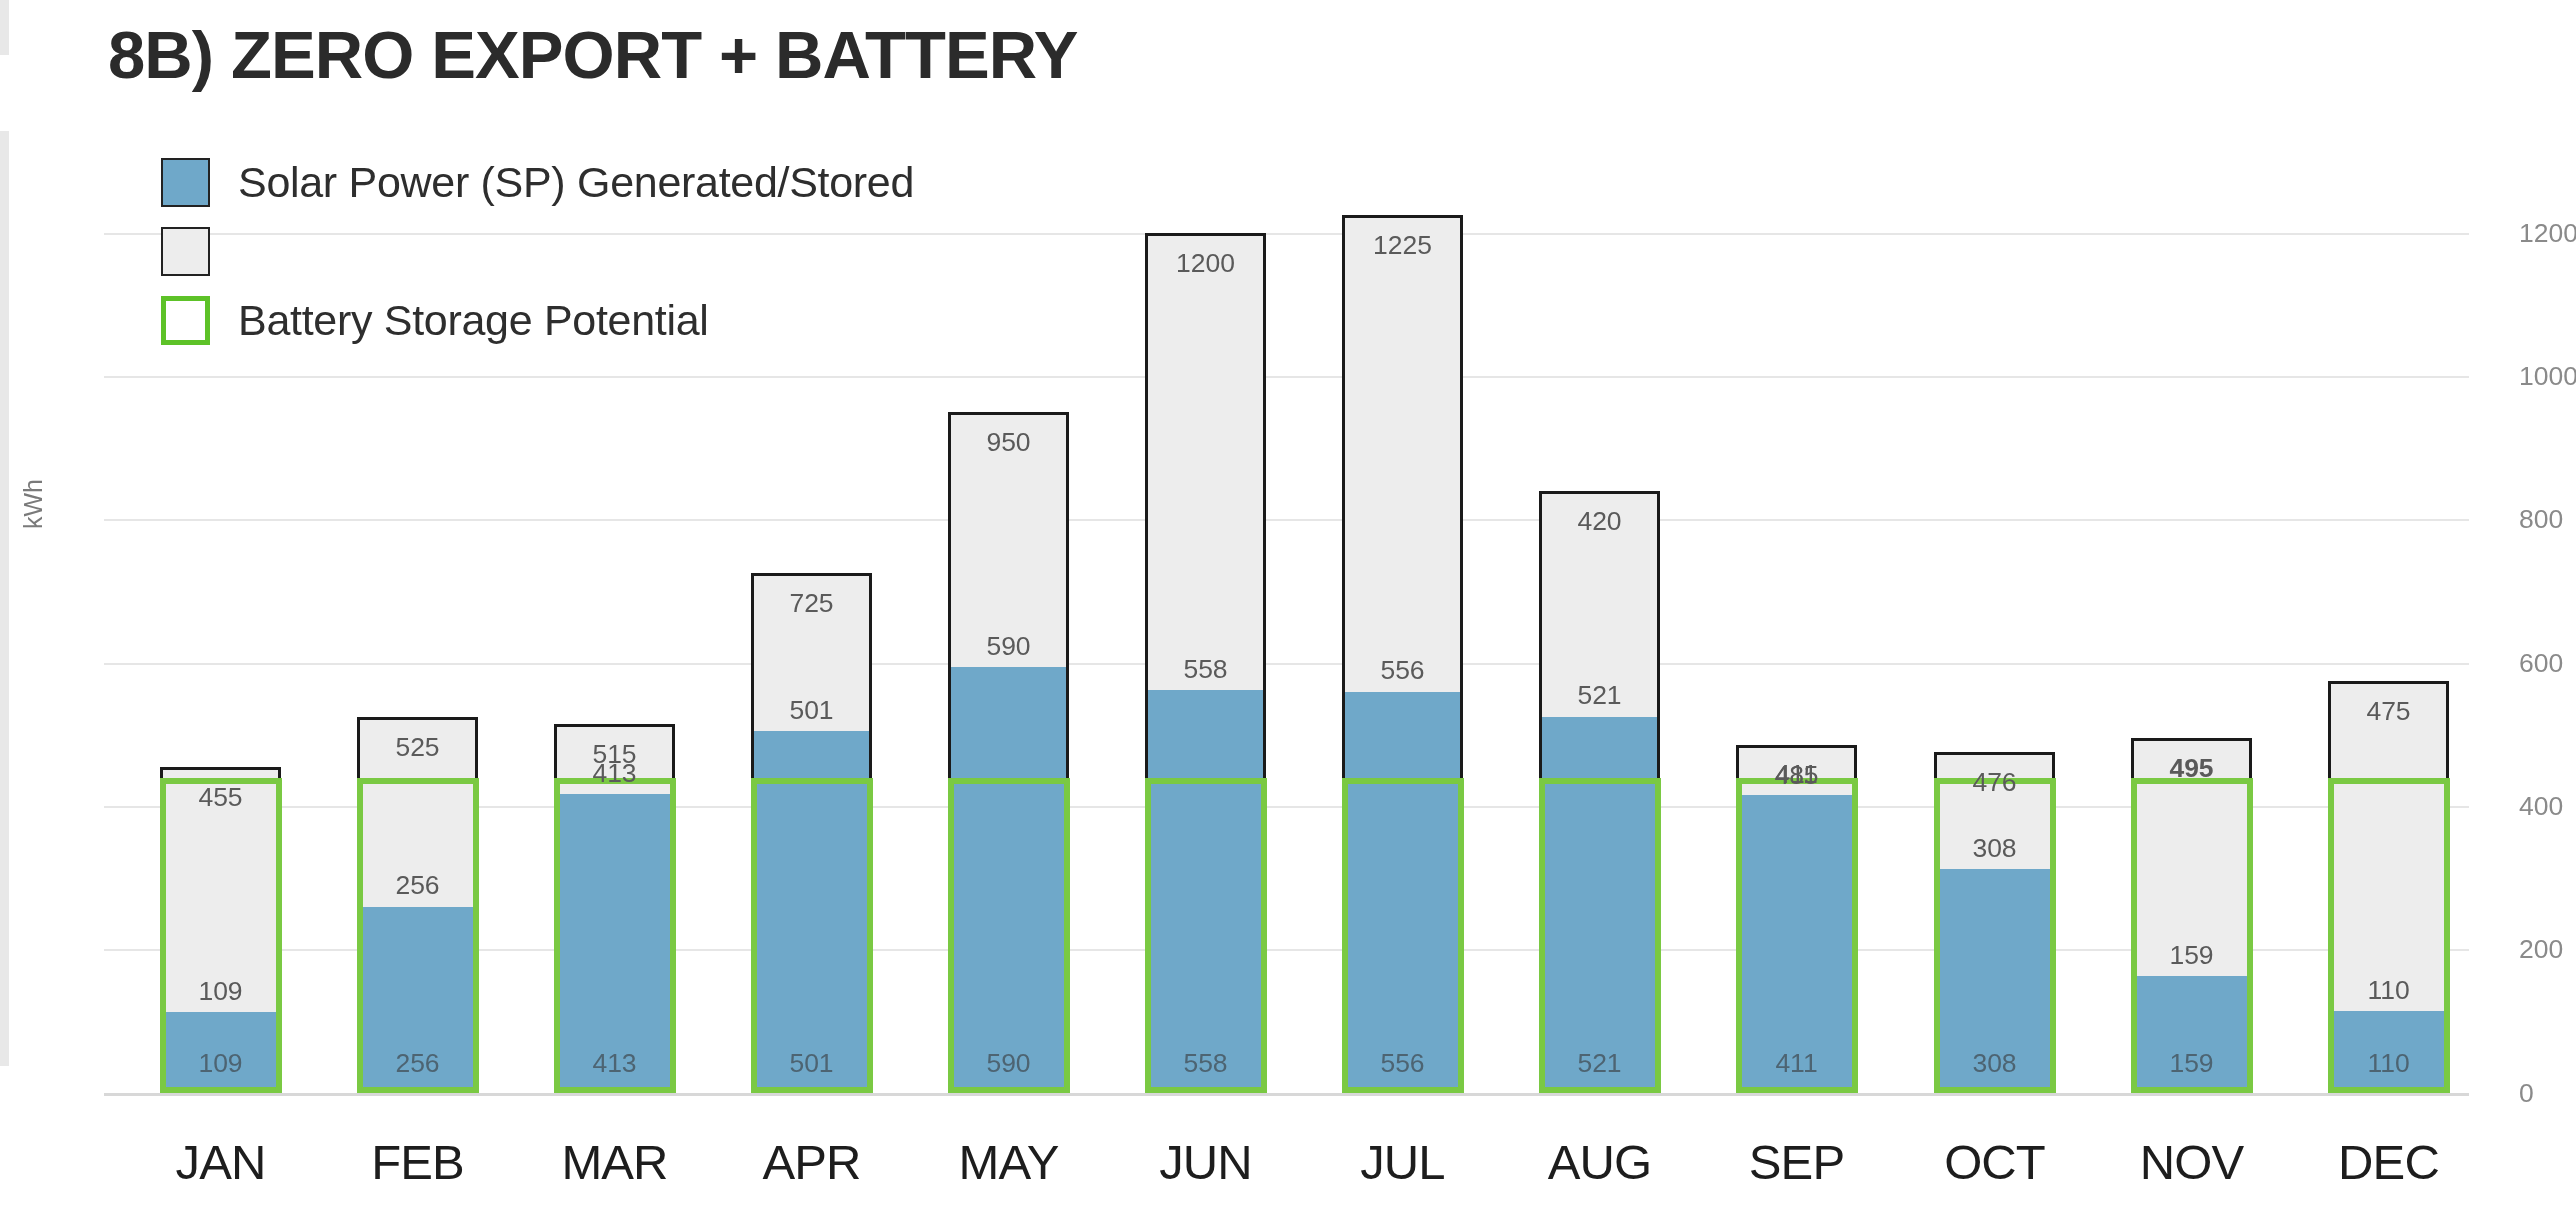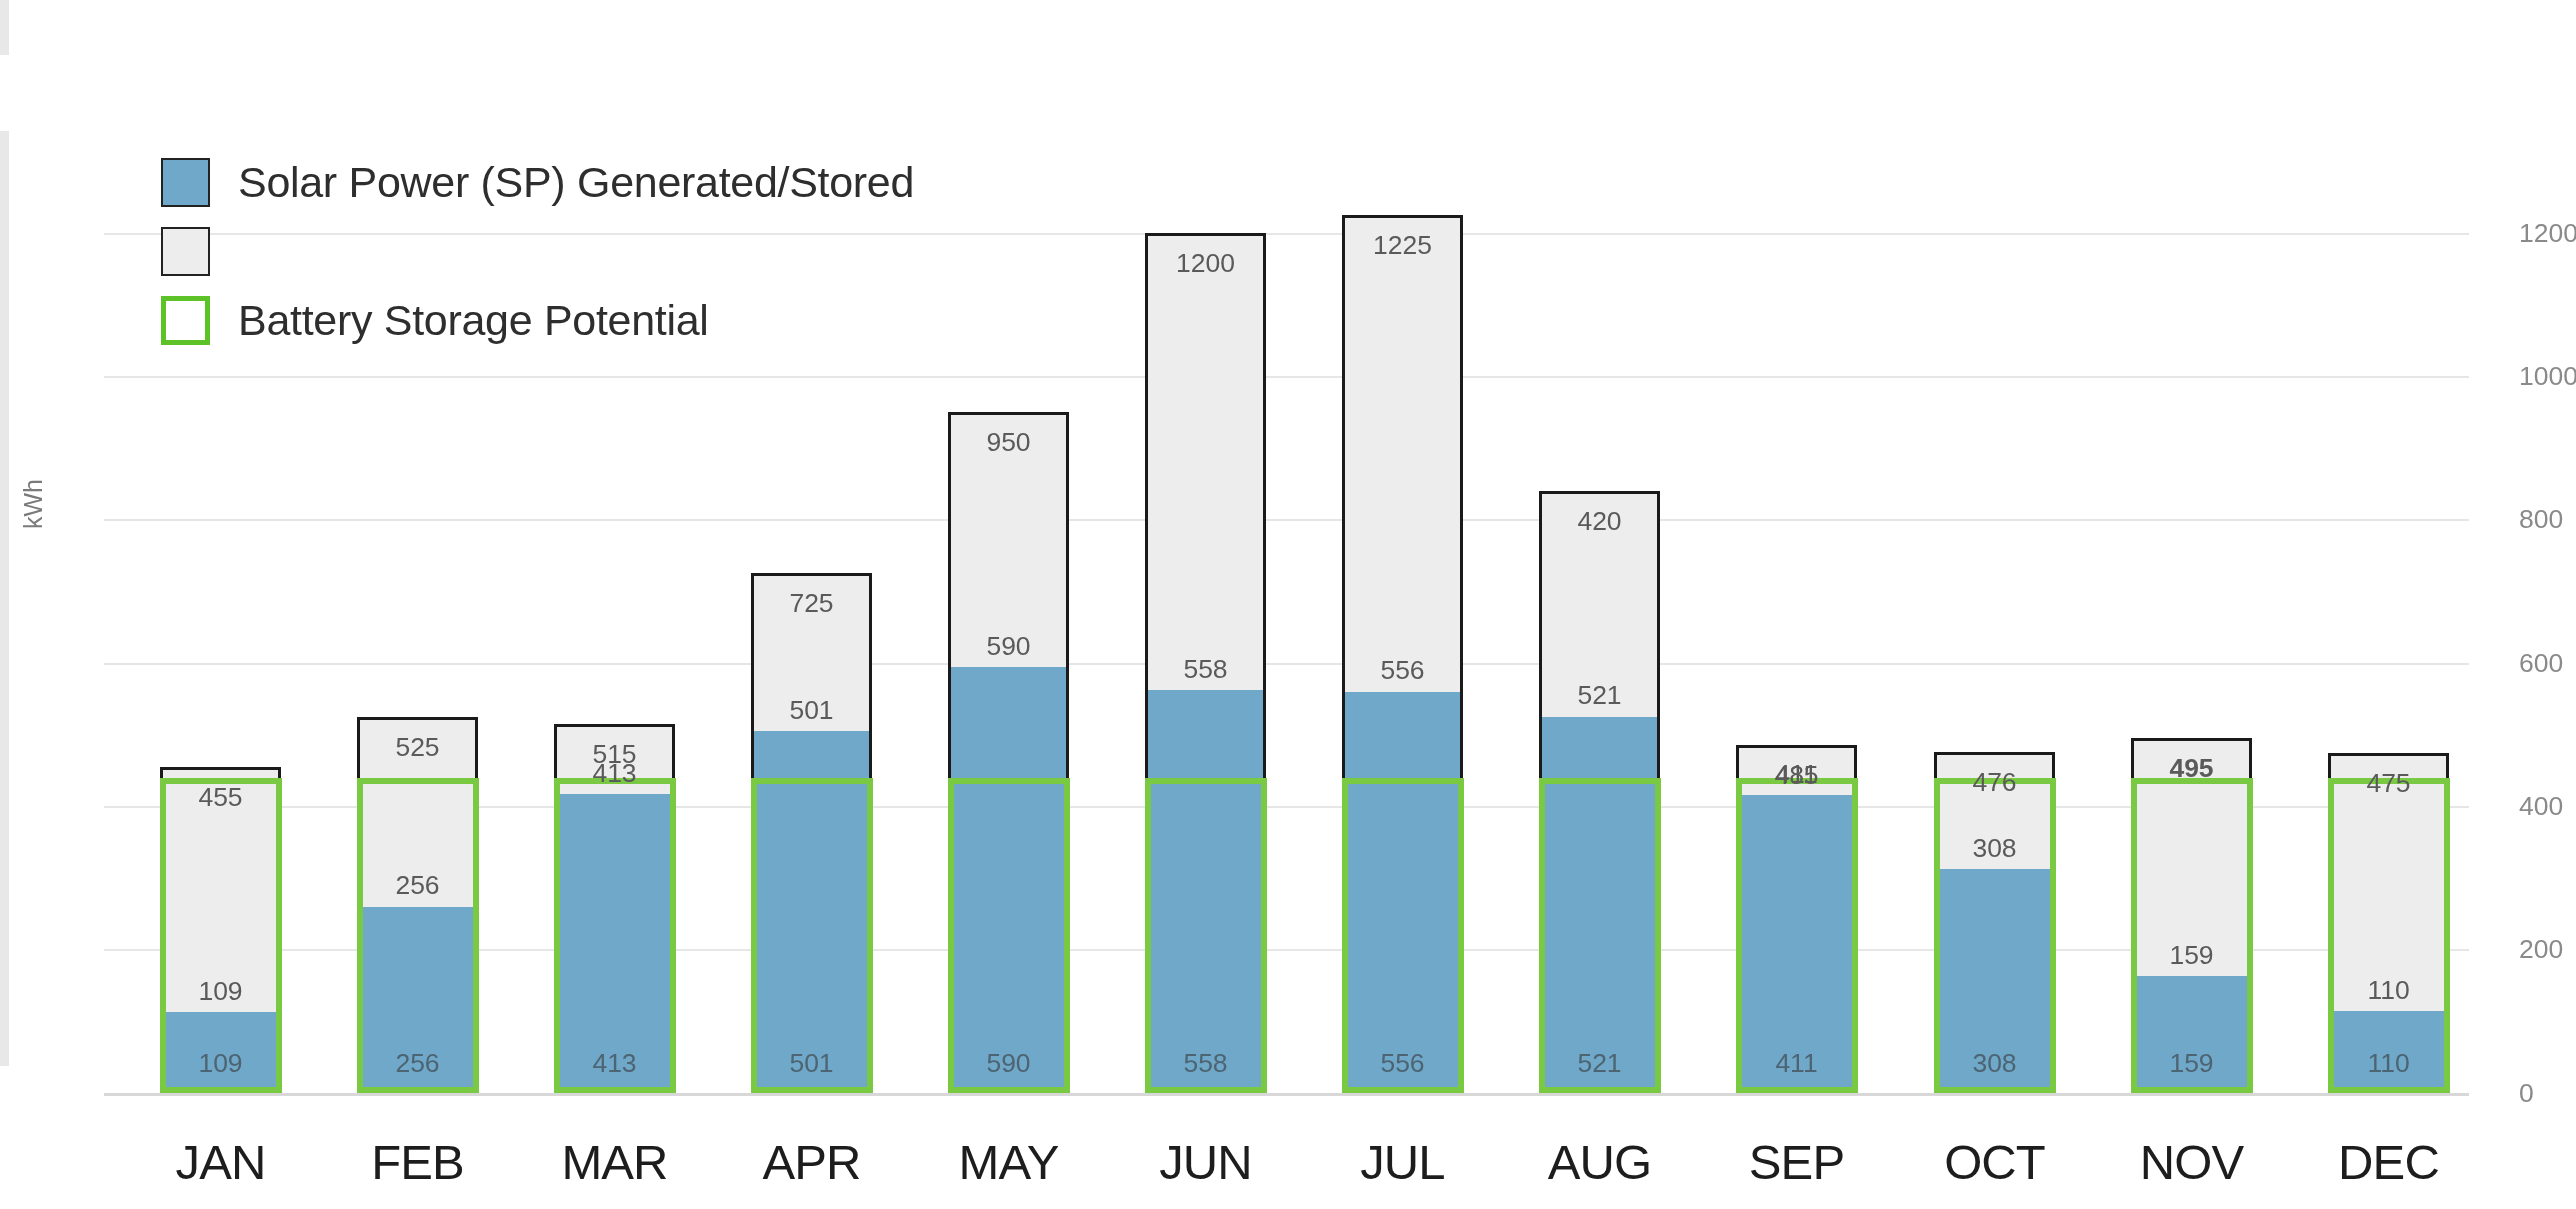--- a/index.html
+++ b/index.html
@@ -178,20 +178,21 @@
   }
 </style>
 </head>
 <body>
 
 <div class="slide">
 
   <div class="edge-rule" style="top:0;height:55px;"></div>
   <div class="edge-rule" style="top:131px;height:935px;"></div>
 
+  <div class="chart-title">8B) ZERO EXPORT + BATTERY</div>
 
   <div class="legend">
     <div class="legend-row">
       <div class="legend-swatch sw-solar"></div>
       <div class="legend-label">Solar Power (SP) Generated/Stored</div>
     </div>
     <div class="legend-row">
       <div class="legend-swatch sw-grid"></div>
     </div>
     <div class="legend-row">
@@ -324,21 +325,21 @@
           <div class="bar-stack" style="height: 355px;">
             <div class="seg-solar" style="height: 114px;"></div>
             <div class="val-total" style="top: 12.4px; font-weight: bold;">495</div>
             <div class="val-solar-top" style="bottom: 119px;">159</div>
             <div class="val-solar-bottom" style="bottom: 10.6px;">159</div>
             <div class="batt-box" style="height: 315px;"></div>
           </div>
           <div class="xlabel" style="bottom: -97px;">NOV</div>
         </div>
         <div class="bar-group" style="left: 2224px; width: 121px; bottom: 19.4px; height: 340px;">
-          <div class="bar-stack" style="height: 340px;">
+          <div class="bar-stack" style="height: 412px;">
             <div class="seg-solar" style="height: 79px;"></div>
             <div class="val-total" style="top: 12.4px;">475</div>
             <div class="val-solar-top" style="bottom: 84px;">110</div>
             <div class="val-solar-bottom" style="bottom: 10.6px;">110</div>
             <div class="batt-box" style="height: 315px;"></div>
           </div>
           <div class="xlabel" style="bottom: -97px;">DEC</div>
         </div>
       </div>
   </div>

